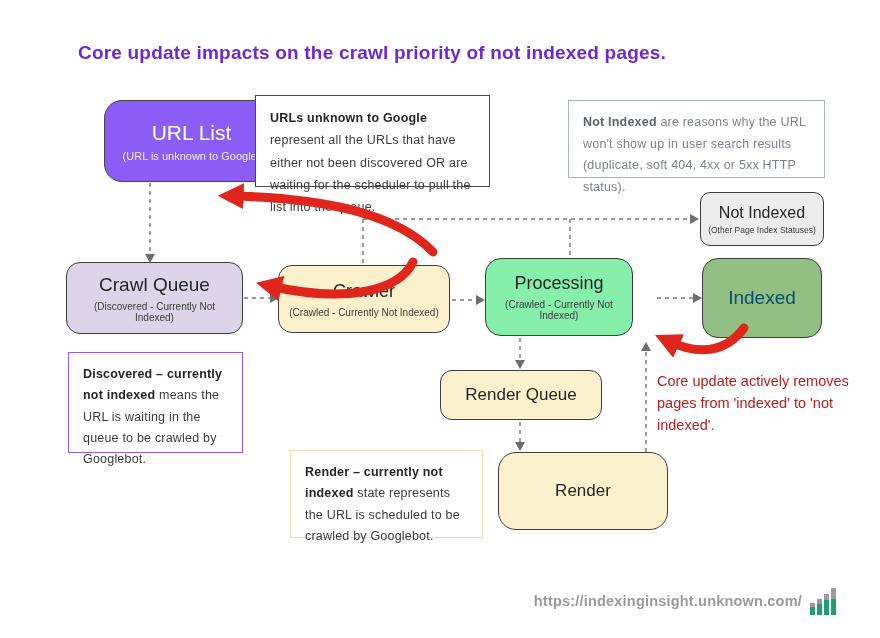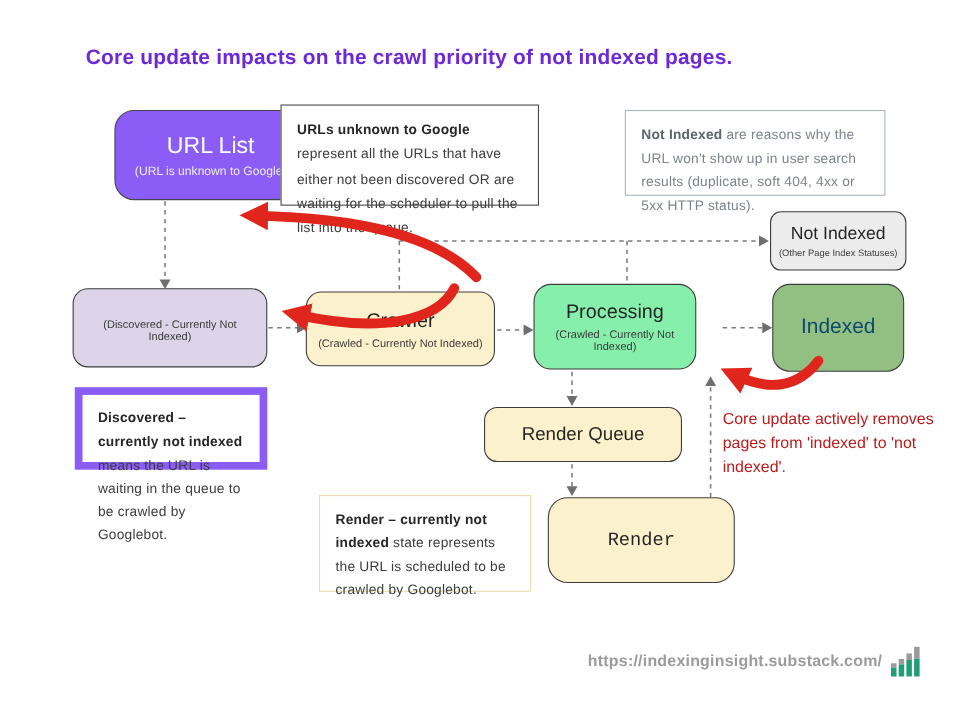--- a/index.html
+++ b/index.html
@@ -25,38 +25,38 @@
   #node-url-list .s{color:#ececec;font-size:11px;}
   #node-crawl-queue{left:66px;top:262px;width:177px;height:72px;background:#ddd4e9;border-radius:14px;}
   #node-crawl-queue .t{font-size:19px;}
   #node-crawl-queue .s{font-size:10px;width:150px;}
   #node-crawler{left:278px;top:265px;width:172px;height:68px;background:#fcf1cd;border-radius:14px;}
   #node-crawler .t{font-size:18px;}
   #node-crawler .s{font-size:10px;}
   #node-processing{left:485px;top:258px;width:148px;height:78px;background:#86efac;border-radius:16px;}
   #node-processing .t{font-size:18px;}
   #node-processing .s{font-size:10px;}
-  #node-render-queue{left:440px;top:370px;width:180px;height:50px;background:#fcf1cd;border-radius:12px;}
+  #node-render-queue{left:440px;top:370px;width:162px;height:50px;background:#fcf1cd;border-radius:12px;}
   #node-render-queue .t{font-size:17px;}
-  #node-render{left:498px;top:452px;width:170px;height:78px;background:#fcf1cd;border-radius:18px;font-family:Liberation Mono, monospace;}
+  #node-render{left:498px;top:452px;width:170px;height:78px;background:#fcf1cd;border-radius:18px;}
   #node-render .t{font-size:17px;}
   #node-not-indexed{left:700px;top:192px;width:124px;height:54px;background:#ececec;border-radius:10px;}
   #node-not-indexed .t{font-size:16px;}
   #node-not-indexed .s{font-size:8.5px;margin-top:3px;}
   #node-indexed{left:702px;top:258px;width:120px;height:80px;background:#92c082;border-radius:16px;}
   #node-indexed .t{color:#0c4a6e;font-size:19px;font-weight:400;}
   
   .note{box-sizing:border-box;background:#fff;font-size:12.5px;line-height:1.78;
         color:#3c3c3c;letter-spacing:.2px;padding:11px 14px;z-index:1;}
   .note b{font-weight:700;color:#262626;}
   #note-urls-unknown{left:255px;top:95px;width:235px;height:92px;border:1.6px solid #4a4a4a;}
-  #note-not-indexed{left:568px;top:100px;width:237px;height:78px;border:1px solid #a9b4bd;
+  #note-not-indexed{left:568px;top:100px;width:257px;height:78px;border:1px solid #a9b4bd;
                     color:#7d838b;font-size:12.5px;line-height:1.72;}
   #note-not-indexed b{color:#5d646b;}
-  #note-discovered{left:68px;top:352px;width:175px;height:75px;border:7px solid #8b5cf6;line-height:1.7;}
+  #note-discovered{left:68px;top:352px;width:175px;height:101px;border:1px solid #8b5cf6;line-height:1.7;}
   #note-crawled{left:290px;top:450px;width:193px;height:88px;border:1px solid #ecdcae;line-height:1.7;}
   
   #core-update-annotation{left:657px;top:370px;width:220px;font-size:14.5px;line-height:1.52;
         color:#b91c1c;font-weight:500;}
   
   #footer{left:0;top:584px;width:836px;height:34px;display:flex;align-items:center;justify-content:flex-end;gap:8px;}
   #footer-url{color:#9b9b9b;font-weight:700;font-size:14.5px;letter-spacing:.2px;}
   #footer-logo{display:flex;align-items:flex-end;gap:2px;height:27px;}
   #footer-logo .bar{width:5px;display:flex;flex-direction:column;}
   #footer-logo .bar .top{background:#9b9b9b;width:100%;}
@@ -108,20 +108,21 @@
       <path marker-end="url(#redhead)" d="M744,328 C726,352 700,356 668,341"></path>
     </g>
   </svg>
 
   <div id="node-url-list" class="node abs">
     <div class="t">URL List</div>
     <div class="s">(URL is unknown to Google)</div>
   </div>
 
   <div id="node-crawl-queue" class="node abs">
+    <div class="t">Crawl Queue</div>
     <div class="s">(Discovered - Currently Not Indexed)</div>
   </div>
 
   <div id="node-crawler" class="node abs">
     <div class="t">Crawler</div>
     <div class="s">(Crawled - Currently Not Indexed)</div>
   </div>
 
   <div id="node-processing" class="node abs">
     <div class="t">Processing</div>
@@ -157,21 +158,21 @@
     <b>Discovered – currently not indexed</b><span> means the URL is waiting in the queue to be crawled by Googlebot.</span>
   </div>
 
   <div id="note-crawled" class="note abs">
     <b>Render – currently not indexed</b><span> state represents the URL is scheduled to be crawled by Googlebot.</span>
   </div>
 
   <div id="core-update-annotation" class="abs">Core update actively removes pages from 'indexed' to 'not indexed'.</div>
 
   <div id="footer" class="abs">
-    <span id="footer-url">https://indexinginsight.substack.com/</span>
+    <span id="footer-url">https://indexinginsight.unknown.com/</span>
     <span id="footer-logo">
       <span class="bar">
           <span class="top" style="height:4px"></span>
           <span class="bot" style="height:8px"></span>
         </span>
       <span class="bar">
           <span class="top" style="height:5px"></span>
           <span class="bot" style="height:11px"></span>
         </span>
       <span class="bar">

